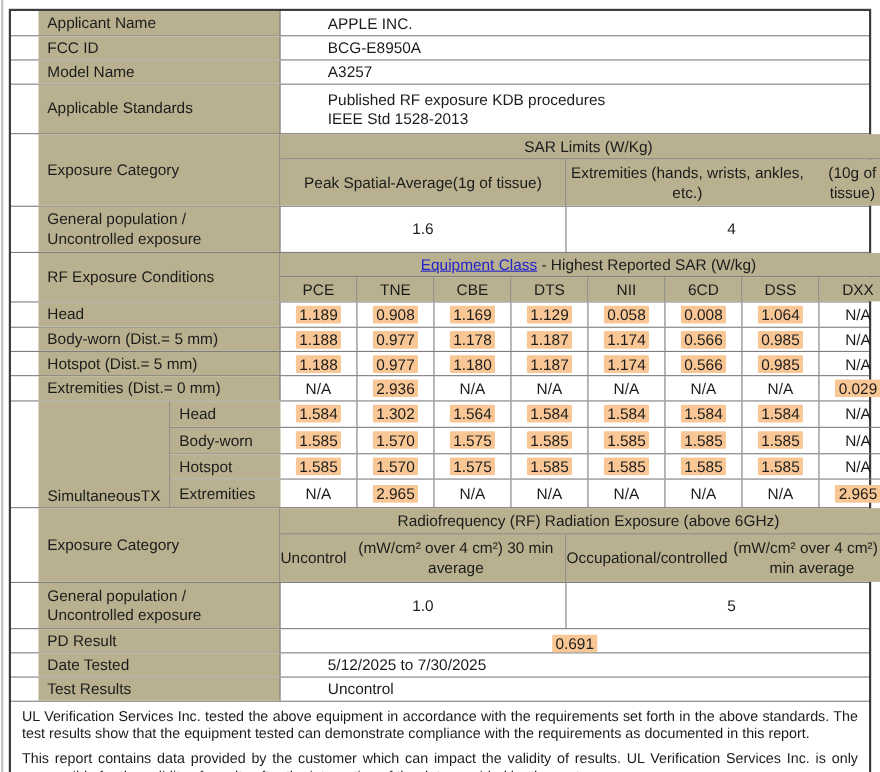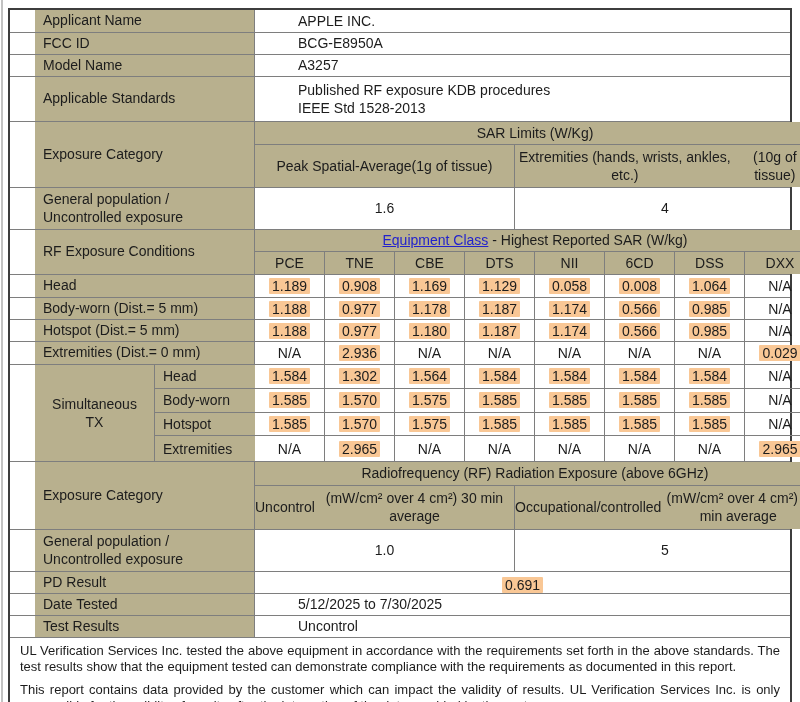--- a/index.html
+++ b/index.html
@@ -13,21 +13,21 @@
     color: #1c1c1c;
   }
   .edge-line { position: absolute; left: 1px; top: 0; width: 2px; height: 702px; background: #c2c2c2; }
   .tbl { position: absolute; left: 8px; top: 8px; width: 784px; border: 2px solid #3d3d3d; background: #fff; }
   .row { display: flex; border-bottom: 1px solid #7e7e7e; }
   .row.noline { border-bottom: none; }
   .cell { border-right: 1px solid #7e7e7e; display: flex; align-items: center; margin-left: 25px; }
   .lastcol { border-right: none !important; }
   .lbl { width: 220px; flex: none; background: var(--header-bg, #b8b08e); padding: 2px 8px; display: flex; flex-direction: column; align-items: flex-start; justify-content: center; line-height: 1.25; }
   .lbl2 { width: 100px; flex: none; background: var(--header-bg, #b8b08e); padding: 2px 8px; display: flex; align-items: center; }
-  .simlbl { width: 120px; flex: none; background: var(--header-bg, #b8b08e); padding: 2px 8px; display: flex; flex-direction: column; align-items: center; justify-content: center; line-height: 1.3; }
+  .simlbl { width: 120px; flex: none; background: var(--header-bg, #b8b08e); padding: 2px 8px; display: flex; align-items: flex-end; justify-content: center; line-height: 1.3; }
   .vleft { flex: 1; padding: 2px 18px; display: flex; flex-direction: column; align-items: flex-start; justify-content: center; line-height: 1.3; }
   .stack { flex: 1; display: flex; flex-direction: column; }
   .subrow { display: flex; border-bottom: 1px solid #7e7e7e; }
   .subrow:last-child { border-bottom: none; }
   .tan { background: var(--header-bg, #b8b08e); }
   .center { justify-content: center; align-items: center; text-align: center; }
   .colcell { flex: none; display: flex; flex-direction: row; justify-content: center; align-items: center; text-align: center; line-height: 1.3; border-right: 1px solid #7e7e7e; }
   .gcol { width: 70px; flex: none; display: flex; justify-content: center; align-items: center; border-right: 1px solid #7e7e7e; }
   .v { padding: 0 3px; border-radius: 1px; }
   .hl { background: var(--highlight, #f9c795); }

